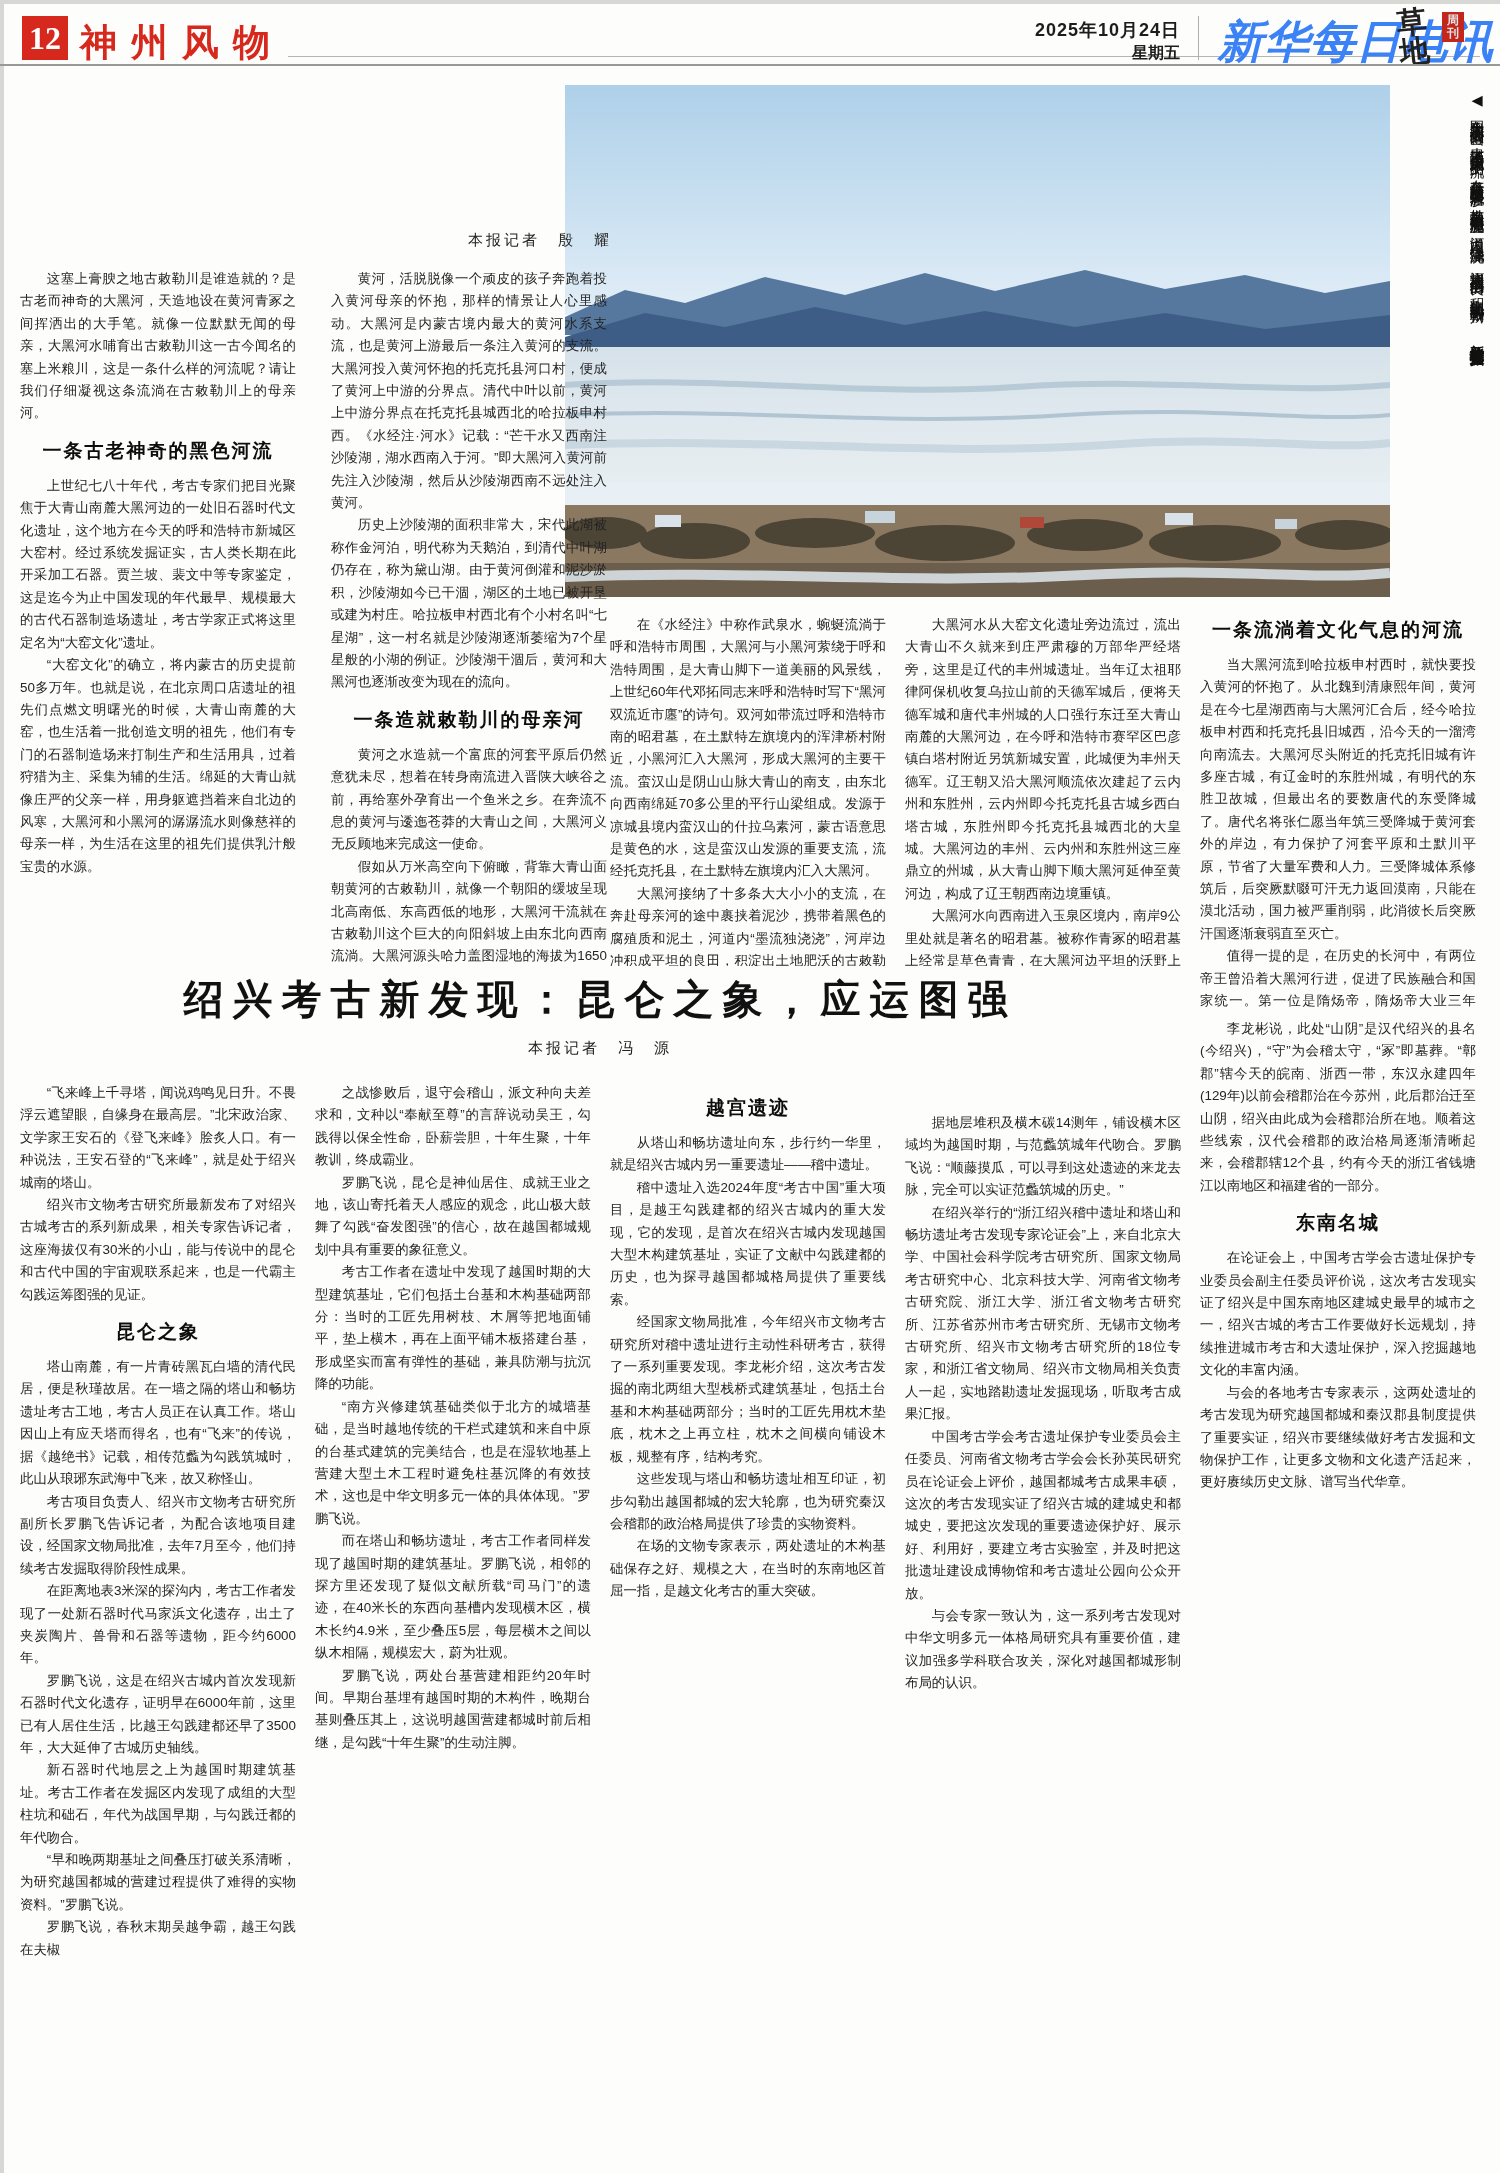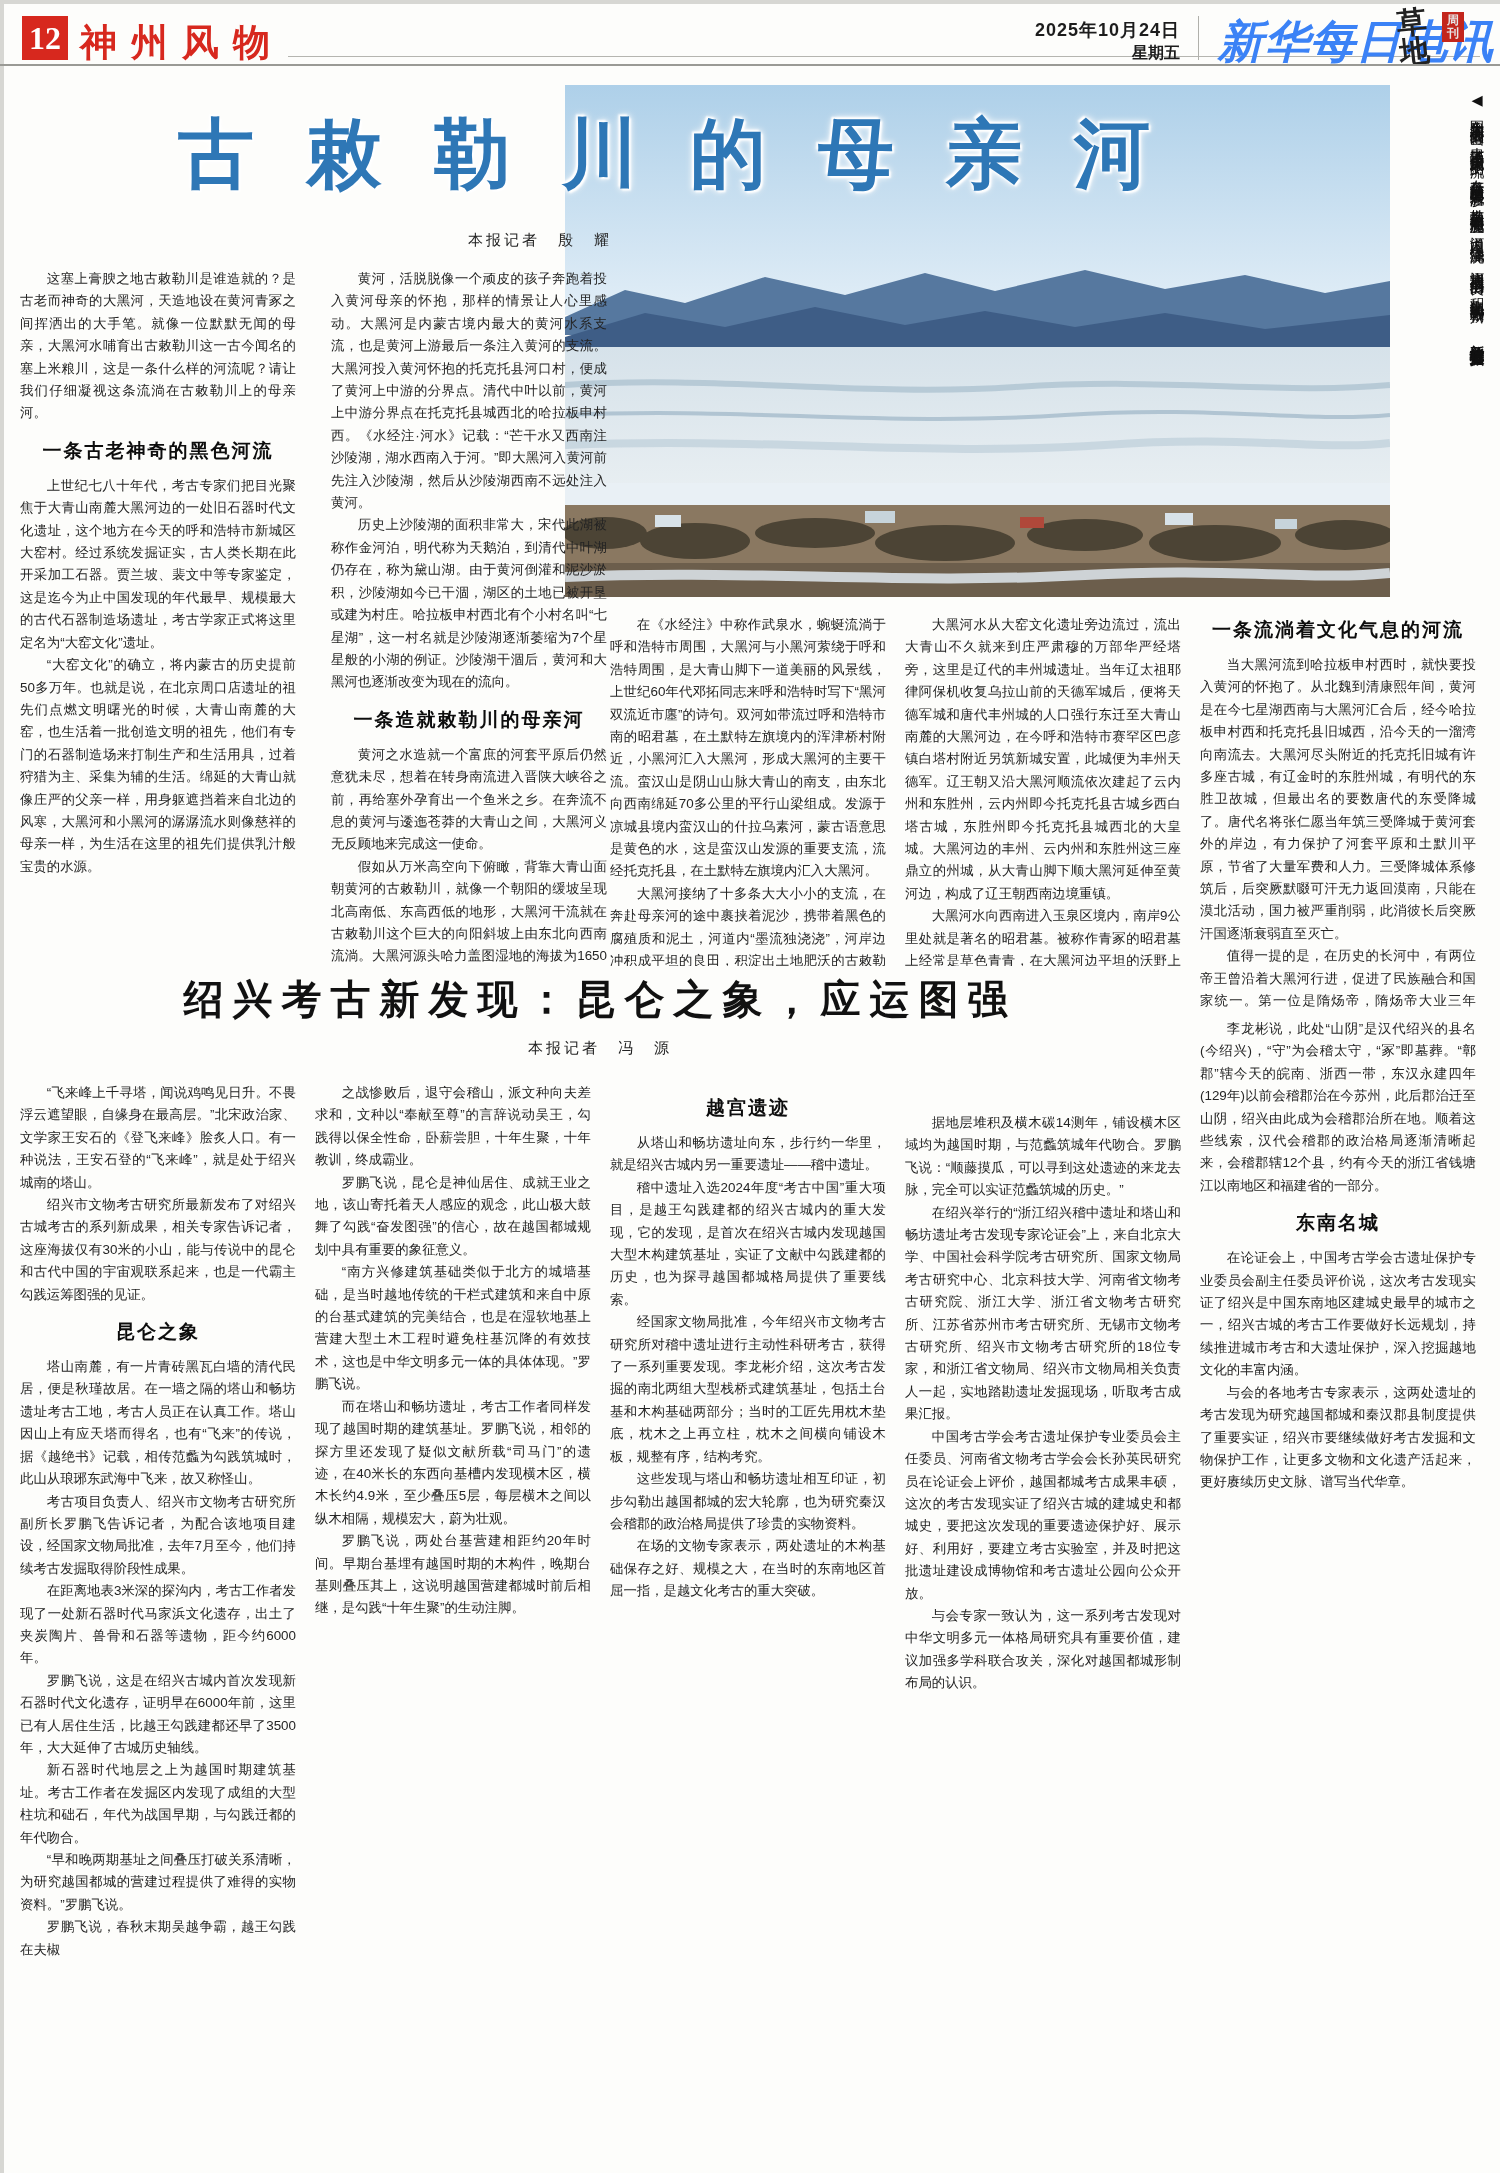--- a/index.html
+++ b/index.html
@@ -58,21 +58,20 @@
   <div class="date-block">
     <div class="date-line1">2025年10月24日</div>
     <div class="date-line2">星期五</div>
   </div>
   <div class="mast-sep"></div>
   <div class="brand">新华每日电讯</div>
   <div class="supp">草地</div>
   <div class="supp-badge">周刊</div>
   <div class="mast-rule"></div>
 
-  <div class="a1-headline">古敕勒川的母亲河</div>
   <div class="a1-byline">本报记者　殷　耀</div>
 
   <div class="photo">
     <svg width="825" height="512" viewBox="0 0 825 512">
       <defs>
         <linearGradient id="sky" x1="0" y1="0" x2="0" y2="1">
           <stop offset="0" stop-color="#aed0e9"></stop>
             <stop offset="1" stop-color="#e2eef7"></stop>
         </linearGradient>
         <linearGradient id="plain" x1="0" y1="0" x2="0" y2="1">
@@ -155,20 +154,21 @@
       <p>考古项目负责人、绍兴市文物考古研究所副所长罗鹏飞告诉记者，为配合该地项目建设，经国家文物局批准，去年7月至今，他们持续考古发掘取得阶段性成果。</p>
       <p>在距离地表3米深的探沟内，考古工作者发现了一处新石器时代马家浜文化遗存，出土了夹炭陶片、兽骨和石器等遗物，距今约6000年。</p>
       <p>罗鹏飞说，这是在绍兴古城内首次发现新石器时代文化遗存，证明早在6000年前，这里已有人居住生活，比越王勾践建都还早了3500年，大大延伸了古城历史轴线。</p>
       <p>新石器时代地层之上为越国时期建筑基址。考古工作者在发掘区内发现了成组的大型柱坑和础石，年代为战国早期，与勾践迁都的年代吻合。</p>
       <p>“早和晚两期基址之间叠压打破关系清晰，为研究越国都城的营建过程提供了难得的实物资料。”罗鹏飞说。</p>
       <p>罗鹏飞说，春秋末期吴越争霸，越王勾践在夫椒</p>
     </div>
   <div class="col" style="left:315px;top:1082px;height:1078px;">
       <p>之战惨败后，退守会稽山，派文种向夫差求和，文种以“奉献至尊”的言辞说动吴王，勾践得以保全性命，卧薪尝胆，十年生聚，十年教训，终成霸业。</p>
       <p>罗鹏飞说，昆仑是神仙居住、成就王业之地，该山寄托着天人感应的观念，此山极大鼓舞了勾践“奋发图强”的信心，故在越国都城规划中具有重要的象征意义。</p>
+      <p>考古工作者在遗址中发现了越国时期的大型建筑基址，它们包括土台基和木构基础两部分：当时的工匠先用树枝、木屑等把地面铺平，垫上横木，再在上面平铺木板搭建台基，形成坚实而富有弹性的基础，兼具防潮与抗沉降的功能。</p>
       <p>“南方兴修建筑基础类似于北方的城墙基础，是当时越地传统的干栏式建筑和来自中原的台基式建筑的完美结合，也是在湿软地基上营建大型土木工程时避免柱基沉降的有效技术，这也是中华文明多元一体的具体体现。”罗鹏飞说。</p>
       <p>而在塔山和畅坊遗址，考古工作者同样发现了越国时期的建筑基址。罗鹏飞说，相邻的探方里还发现了疑似文献所载“司马门”的遗迹，在40米长的东西向基槽内发现横木区，横木长约4.9米，至少叠压5层，每层横木之间以纵木相隔，规模宏大，蔚为壮观。</p>
       <p>罗鹏飞说，两处台基营建相距约20年时间。早期台基埋有越国时期的木构件，晚期台基则叠压其上，这说明越国营建都城时前后相继，是勾践“十年生聚”的生动注脚。</p>
     </div>
   <div class="col" style="left:610px;top:1082px;height:1078px;">
       <h3>越宫遗迹</h3>
       <p>从塔山和畅坊遗址向东，步行约一华里，就是绍兴古城内另一重要遗址——稽中遗址。</p>
       <p>稽中遗址入选2024年度“考古中国”重大项目，是越王勾践建都的绍兴古城内的重大发现，它的发现，是首次在绍兴古城内发现越国大型木构建筑基址，实证了文献中勾践建都的历史，也为探寻越国都城格局提供了重要线索。</p>
       <p>经国家文物局批准，今年绍兴市文物考古研究所对稽中遗址进行主动性科研考古，获得了一系列重要发现。李龙彬介绍，这次考古发掘的南北两组大型栈桥式建筑基址，包括土台基和木构基础两部分；当时的工匠先用枕木垫底，枕木之上再立柱，枕木之间横向铺设木板，规整有序，结构考究。</p>
       <p>这些发现与塔山和畅坊遗址相互印证，初步勾勒出越国都城的宏大轮廓，也为研究秦汉会稽郡的政治格局提供了珍贵的实物资料。</p>

